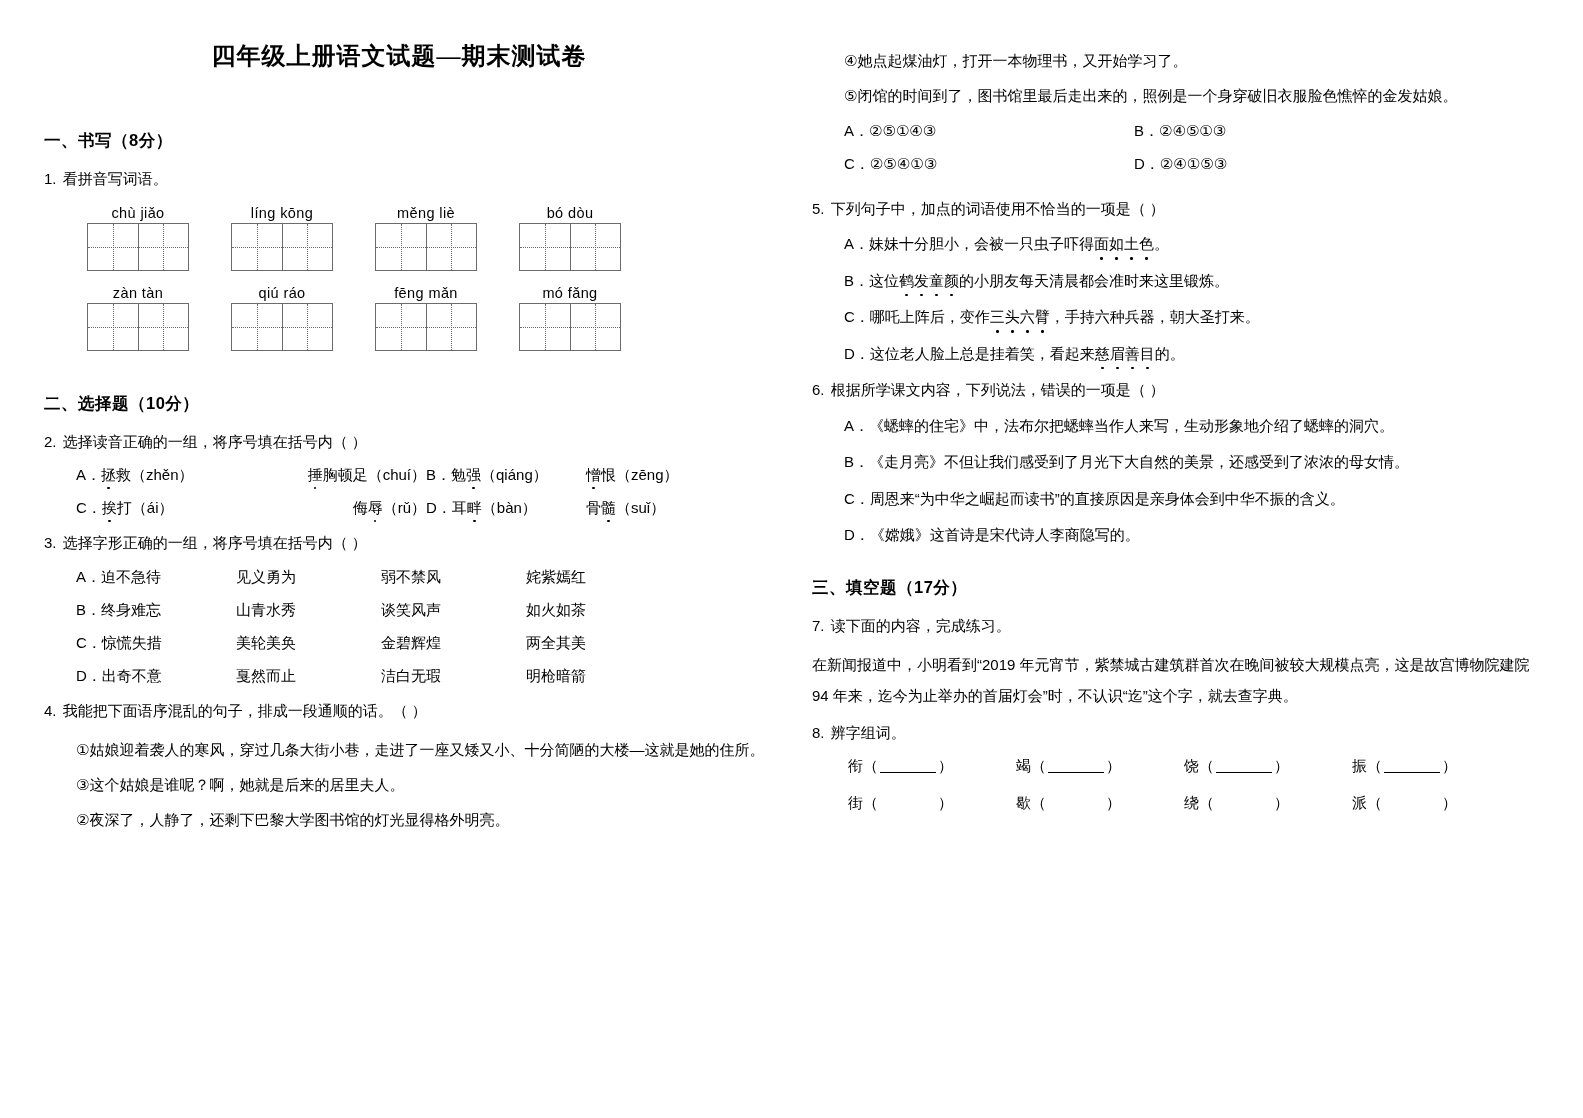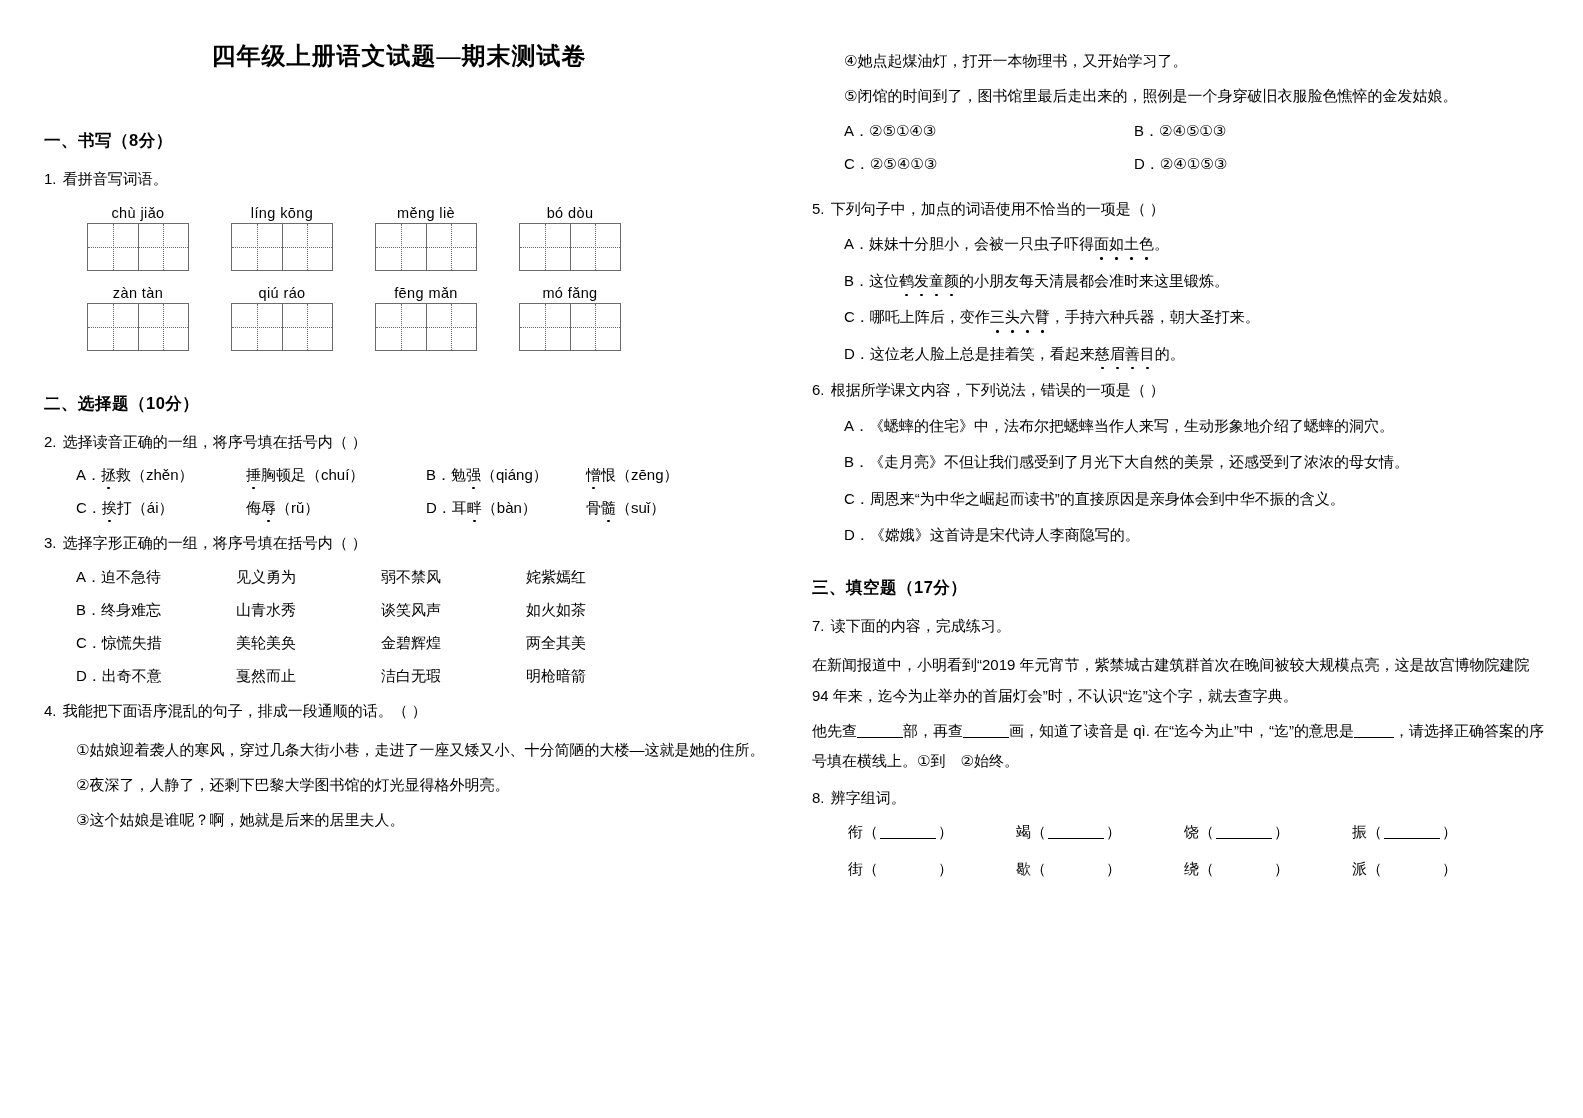--- a/index.html
+++ b/index.html
@@ -52,21 +52,21 @@
   
   .grid4 { padding-left: 32px; margin-bottom: 14px; font-size: 15px; }
   .grid4 .cell { display: inline-block; }
   .g-a { width: 160px; }
   .g-b { width: 145px; }
   .g-c { width: 145px; }
 
   
   .q2row { padding-left: 32px; margin-bottom: 14px; font-size: 15px; }
   .q2row .c1 { display: inline-block; width: 170px; }
-  .q2row .c2 { display: inline-block; width: 180px; }
+  .q2row .c2 { display: inline-block; width: 180px; text-align: right; }
   .q2row .c3 { display: inline-block; width: 160px; }
 
   
   .dot {
     position: relative;
     display: inline-block;
   }
   .dot::after {
     content: "";
     position: absolute;
@@ -279,22 +279,22 @@
     </div>
     <div class="grid4">
       <span class="cell g-a"><span>D．</span><span>出奇不意</span></span><span class="cell g-b">戛然而止</span><span class="cell g-c">洁白无瑕</span><span class="cell">明枪暗箭</span>
     </div>
 
     <div class="q" style="margin-top:2px">
       <span class="q-num">4.</span>
       <span>我能把下面语序混乱的句子，排成一段通顺的话。（      ）</span>
     </div>
     <div class="passage ind">①姑娘迎着袭人的寒风，穿过几条大街小巷，走进了一座又矮又小、十分简陋的大楼—这就是她的住所。</div>
+    <div class="passage ind">③这个姑娘是谁呢？啊，她就是后来的居里夫人。</div>
     <div class="passage ind">②夜深了，人静了，还剩下巴黎大学图书馆的灯光显得格外明亮。</div>
-    <div class="passage ind">③这个姑娘是谁呢？啊，她就是后来的居里夫人。</div>
 
   </div>
 
   <div class="col-right">
 
     <div class="passage ind">④她点起煤油灯，打开一本物理书，又开始学习了。</div>
     <div class="passage ind">⑤闭馆的时间到了，图书馆里最后走出来的，照例是一个身穿破旧衣服脸色憔悴的金发姑娘。</div>
 
     <div class="q2row" style="margin-top:10px">
       <span style="display:inline-block;width:290px"><span>A．</span><span>②⑤①④③</span></span><span><span>B．</span><span>②④⑤①③</span></span>
@@ -329,23 +329,20 @@
     <div class="opt-row plain"><span>C．</span><span>周恩来“为中华之崛起而读书”的直接原因是亲身体会到中华不振的含义。</span></div>
     <div class="opt-row plain"><span>D．</span><span>《嫦娥》这首诗是宋代诗人李商隐写的。</span></div>
 
     <div class="sec-head" style="margin-top:30px">三、填空题（17分）</div>
 
     <div class="q">
       <span class="q-num">7.</span>
       <span>读下面的内容，完成练习。</span>
     </div>
     <div class="passage">在新闻报道中，小明看到“2019 年元宵节，紫禁城古建筑群首次在晚间被较大规模点亮，这是故宫博物院建院 94 年来，迄今为止举办的首届灯会”时，不认识“迄”这个字，就去查字典。</div>
-    <div class="passage">
-      <span>他先查</span><span class="blank-u"></span><span>部，再查</span><span class="blank-u"></span><span>画，知道了读音是 qì. 在“迄今为止”中，“迄”的意思是</span><span class="blank-u sm"></span><span>，请选择正确答案的序号填在横线上。①到　②始终。</span>
-    </div>
 
     <div class="q" style="margin-top:10px">
       <span class="q-num">8.</span>
       <span>辨字组词。</span>
     </div>
 
     <div class="bz-row">
       <span class="bz-item"><span>衔</span><span>（</span><span class="bz-paren-blank"></span><span>）</span></span>
       <span class="bz-item"><span>竭</span><span>（</span><span class="bz-paren-blank"></span><span>）</span></span>
       <span class="bz-item"><span>饶</span><span>（</span><span class="bz-paren-blank"></span><span>）</span></span>

